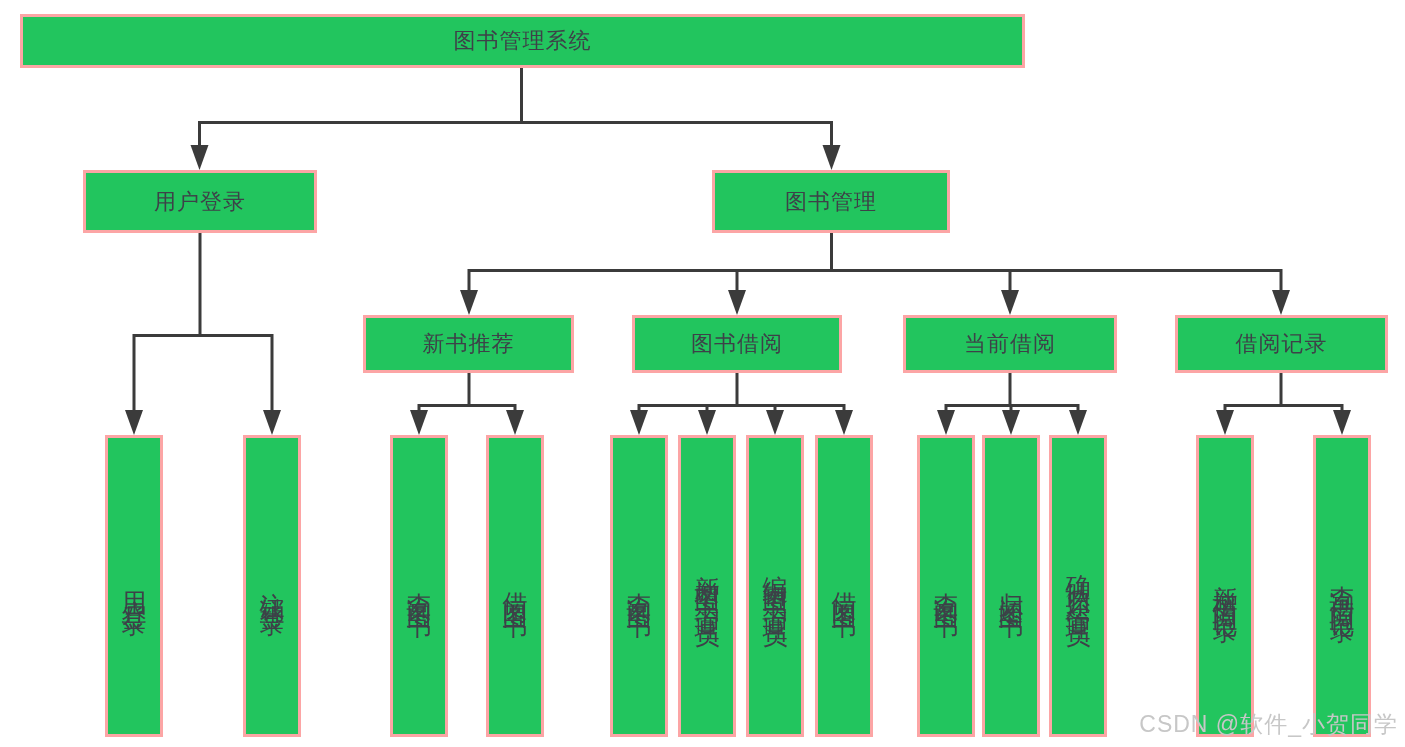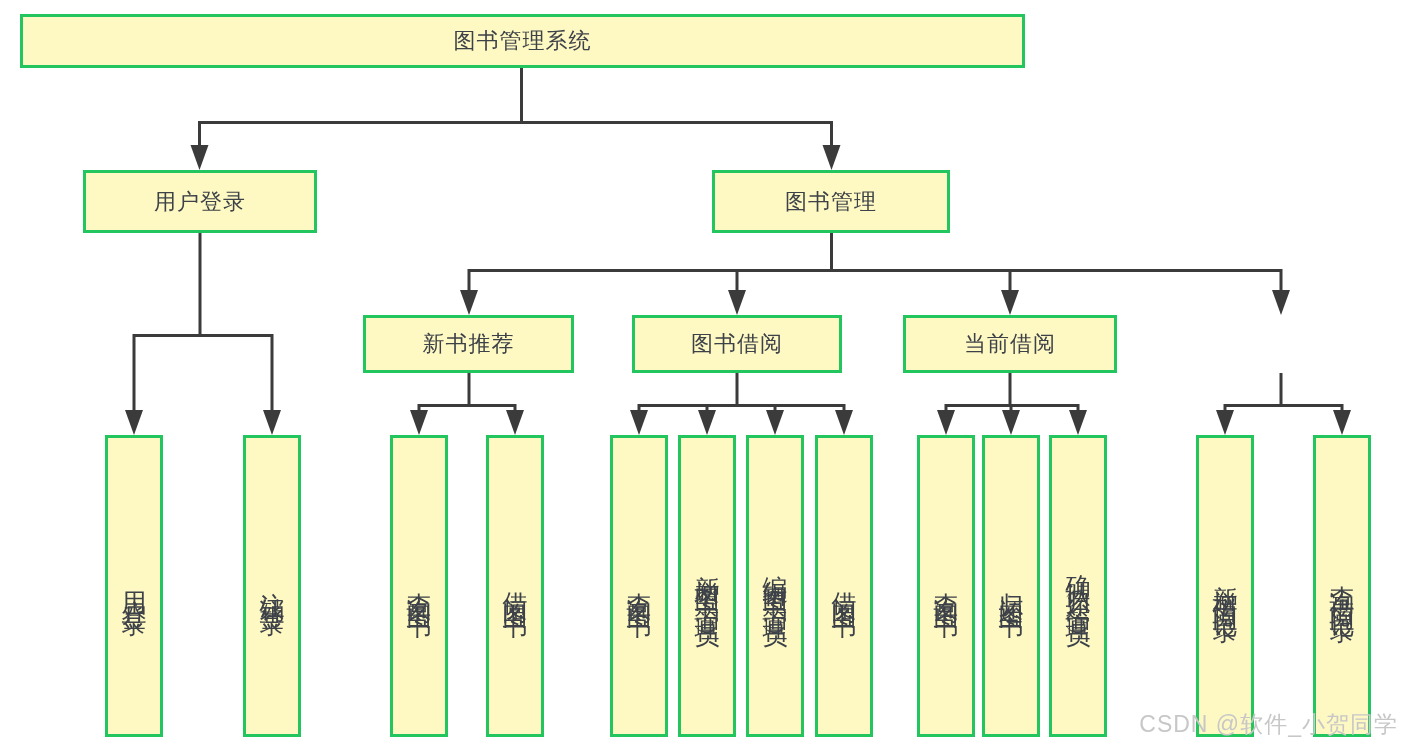--- a/index.html
+++ b/index.html
@@ -14,22 +14,22 @@
   }
   #connectors {
     position: absolute;
     left: 0; top: 0;
     width: 1405px; height: 747px;
     pointer-events: none;
   }
   .box {
     position: absolute;
     box-sizing: border-box;
-    border: 3px solid #22c55e;
-    background: #fef9c3;
+    border: 3px solid #fca5a5;
+    background: #22c55e;
     display: flex;
     align-items: center;
     justify-content: center;
   }
   .hlabel {
     font-size: 22px;
     letter-spacing: 1px;
     white-space: nowrap;
   }
   .box.root   { left: 20px;  top: 14px;  width: 1005px; height: 54px; }
@@ -134,20 +134,23 @@
 
   <div class="box l3 l3a">
     <span class="hlabel">新书推荐</span>
   </div>
   <div class="box l3 l3c">
     <span class="hlabel">当前借阅</span>
   </div>
   <div class="box l3 l3b">
     <span class="hlabel">图书借阅</span>
   </div>
+  <div class="box l3 l3d">
+    <span class="hlabel">借阅记录</span>
+  </div>
 
   <div class="box leaf" style="left:105px">
     <span class="vlabel">用户登录</span>
   </div>
   <div class="box leaf" style="left:243px">
     <span class="vlabel">注销登录</span>
   </div>
   <div class="box leaf" style="left:390px">
     <span class="vlabel">查询图书</span>
   </div>

